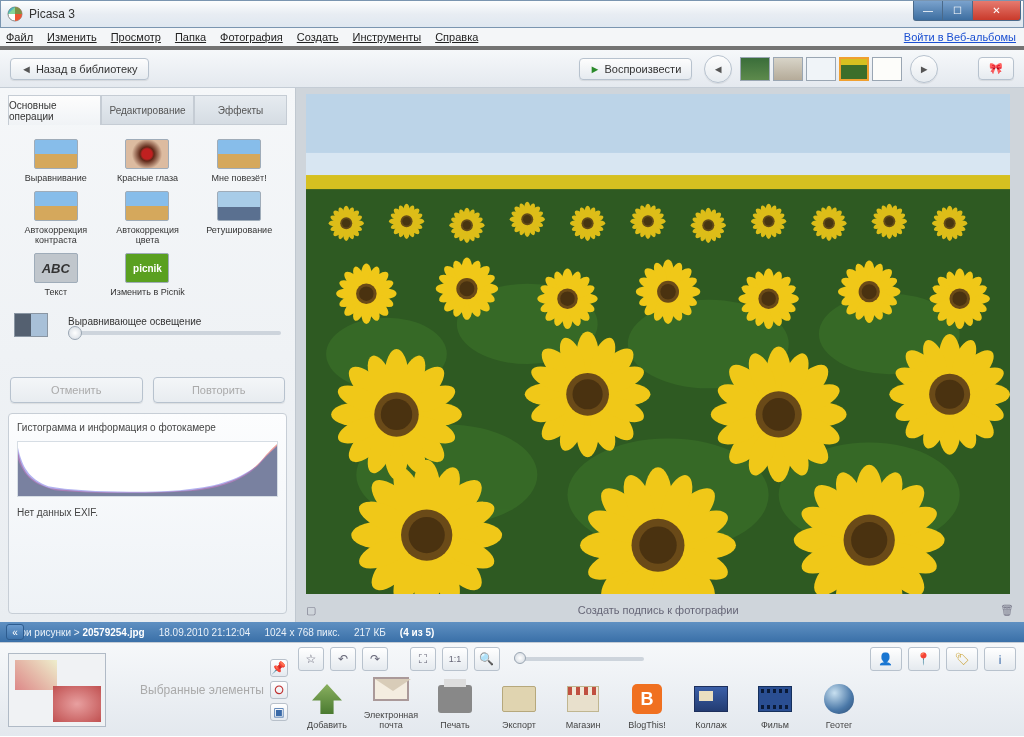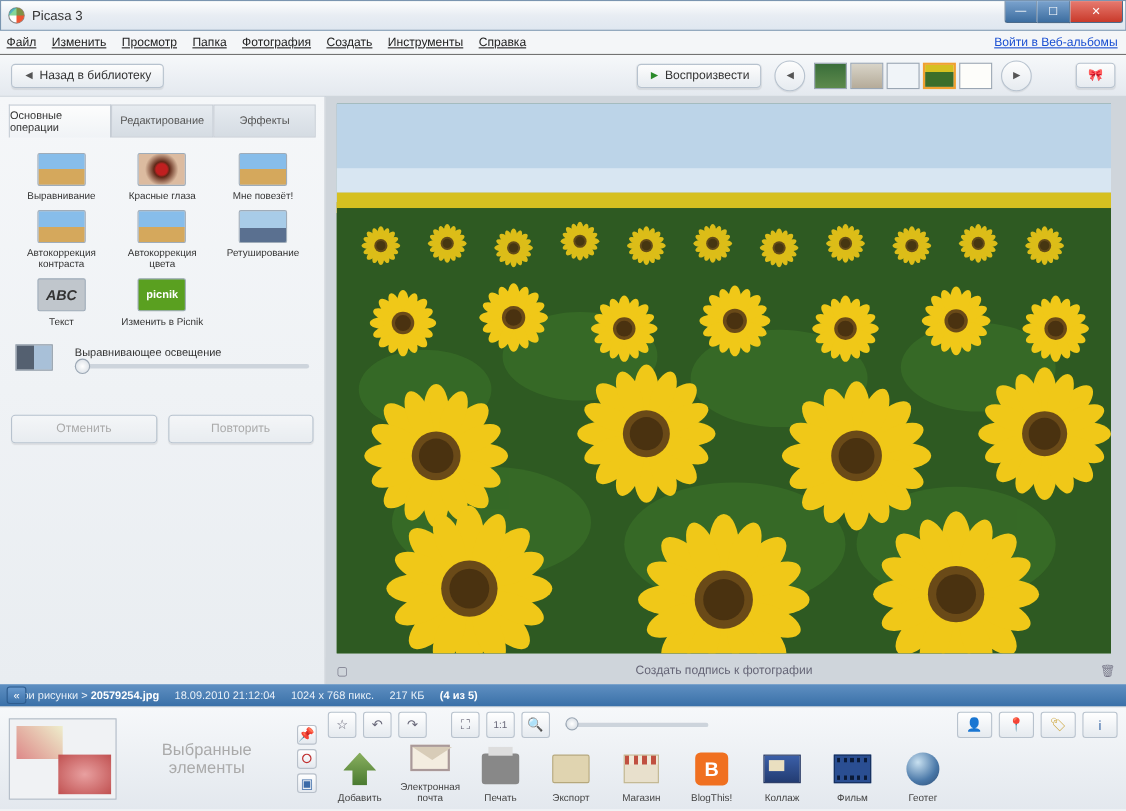--- a/index.html
+++ b/index.html
@@ -9,21 +9,21 @@
 .titlebar { height: 28px; background: linear-gradient(#fdfefe, #e8edf3 50%, #dfe7f0); border: 1px solid #7a95b0; display: flex; align-items: center; padding-left: 6px; position: relative; }
 .titlebar .app-icon { width: 16px; height: 16px; margin-right: 6px; display: inline-block; }
 .titlebar .title { font-size: 12px; color: #333; }
 .win-controls { position: absolute; right: 2px; top: 0; display: flex; }
 .win-btn { width: 30px; height: 20px; border: 1px solid #4b6a8a; border-top: none; display: flex; align-items: center; justify-content: center; font-size: 10px; color: #fff; }
 .win-min { background: linear-gradient(#7aa2cd,#3d6ea0); border-radius: 0 0 0 3px; }
 .win-max { background: linear-gradient(#7aa2cd,#3d6ea0); border-left: none; }
 .win-close { background: linear-gradient(#e67a6f,#c93a2b); border-left: none; border-radius: 0 0 3px 0; width: 48px; }
 
 
-.menubar { height: 22px; background: #f4f6f8; display: flex; align-items: center; padding: 0 6px; border-bottom: 1px solid #737373; }
+.menubar { height: 22px; background: #f4f6f8; display: flex; align-items: center; padding: 0 6px; border-bottom: 4px solid #737373; }
 .menubar span { font-size: 11px; color: #222; margin-right: 14px; cursor: pointer; }
 .menubar span u { text-decoration: underline; }
 .menubar .web-login { margin-left: auto; margin-right: 2px; color: #1a4fd2; text-decoration: underline; font-size: 11px; }
 
 
 .toolbar { height: 38px; background: linear-gradient(#f6f8fa,#e4e9ef); padding: 4px 10px; display: flex; align-items: center; border-bottom: 1px solid #c4ccd5; }
 .btn { background: linear-gradient(#fdfdfd,#e6ebf0); border: 1px solid #b7c2ce; border-radius: 4px; padding: 4px 10px; font-size: 11px; color: #333; display: inline-flex; align-items: center; gap: 4px; cursor: pointer; box-shadow: 0 1px 1px rgba(0,0,0,.08); }
 .nav-arrow { width: 28px; height: 28px; border-radius: 14px; display: flex; align-items: center; justify-content: center; }
 .thumbs { display: flex; gap: 3px; margin: 0 8px; }
 .thumb { width: 30px; height: 24px; border: 1px solid #9aa6b3; background: #cfd8e2; }
@@ -84,21 +84,21 @@
 .collapse-knob { position:absolute; left:6px; top:2px; width:18px; height:16px; background:linear-gradient(#6a9bcf,#3d73ab); border:1px solid #2d5c8f; border-radius:3px; display:flex; align-items:center; justify-content:center; color:#fff; font-size:10px; }
 .path-info { margin-left:auto; display:flex; gap:14px; font-size:10px; color:#e8f0f8; }
 .path-info b { color:#fff; }
 
 
 .tray { height:94px; background:linear-gradient(#f6f8fa,#e3e8ee); display:flex; align-items:stretch; padding:4px 8px 4px 8px; border-top:1px solid #c4ccd5; }
 .tray-left { width:280px; display:flex; align-items:center; gap:6px; }
 .tray-thumb { width:98px; height:74px; border:1px solid #b0bac6; background:#f0f2f4; position:relative; }
 .tray-thumb::before{content:"";position:absolute;left:6px;top:6px;width:42px;height:30px;background:linear-gradient(45deg,#d88,#eec);} 
 .tray-thumb::after{content:"";position:absolute;right:4px;bottom:4px;width:48px;height:36px;background:radial-gradient(#e8a0a0,#c05050);} 
-.tray-left .sel-label { flex:1; text-align:center; font-size:15px; color:#aaa; }
+.tray-left .sel-label { flex:1; text-align:right; font-size:12px; color:#aaa; }
 .pin-col { display:flex; flex-direction:column; gap:4px; }
 .pin-col div { width:18px; height:18px; border:1px solid #b8c0ca; border-radius:3px; display:flex; align-items:center; justify-content:center; font-size:12px; background:linear-gradient(#fff,#e4e9ef); cursor:pointer; }
 
 .tray-mid { flex:1; display:flex; flex-direction:column; padding-left:10px; }
 .mid-top { height:30px; display:flex; align-items:center; gap:6px; }
 .mid-top .ib { width:26px; height:24px; border:1px solid #b8c2cd; border-radius:3px; background:linear-gradient(#fff,#e5eaef); display:flex; align-items:center; justify-content:center; font-size:12px; color:#667; cursor:pointer; }
 .mid-top .zoom-slider { flex:0 0 130px; height:4px; background:#cdd4dc; border-radius:2px; margin:0 8px; position:relative; }
 .mid-top .zoom-slider .knob { position:absolute; left:0; top:-5px; width:12px; height:12px; background:radial-gradient(#fff,#cfd6de); border:1px solid #9aa6b3; border-radius:50%; }
 .mid-top .spacer { flex:1; }
 .mid-top .rib { width:32px; }
@@ -240,20 +240,31 @@
             <div class="slider-knob"></div>
           </div>
       </div>
     </div>
 
     <div class="undo-row">
       <div class="btn">Отменить</div>
       <div class="btn">Повторить</div>
     </div>
 
+    <div class="histo-panel">
+      <div>Гистограмма и информация о фотокамере</div>
+      <div class="hist">
+        <svg viewBox="0 0 240 56" preserveAspectRatio="none">
+          <path d="M0 56 L0 10 C4 30 10 40 30 48 C60 53 120 54 160 50 C190 46 210 38 225 20 C232 10 238 4 240 2 L240 56 Z" fill="#d54" opacity=".55"></path>
+          <path d="M0 56 L0 18 C6 36 14 44 34 50 C70 54 130 54 168 50 C196 46 214 36 228 18 C234 10 240 6 240 4 L240 56 Z" fill="#4a4" opacity=".5"></path>
+          <path d="M0 56 L0 6 C4 26 10 38 28 46 C56 52 110 53 150 50 C182 47 204 40 222 24 C230 14 238 6 240 4 L240 56 Z" fill="#55d" opacity=".45"></path>
+        </svg>
+      </div>
+      <div>Нет данных EXIF.</div>
+    </div>
   </div>
 
   <div class="right-area">
     <div class="canvas-wrap">
       <div class="canvas">
         <div class="photo">
           <svg viewBox="0 0 700 500" preserveAspectRatio="xMidYMid slice">
             <rect width="700" height="500" fill="#2e5a22"></rect>
             <rect width="700" height="92" fill="#bcd4e8"></rect>
             <rect y="60" width="700" height="22" fill="#d8e6f2"></rect>

